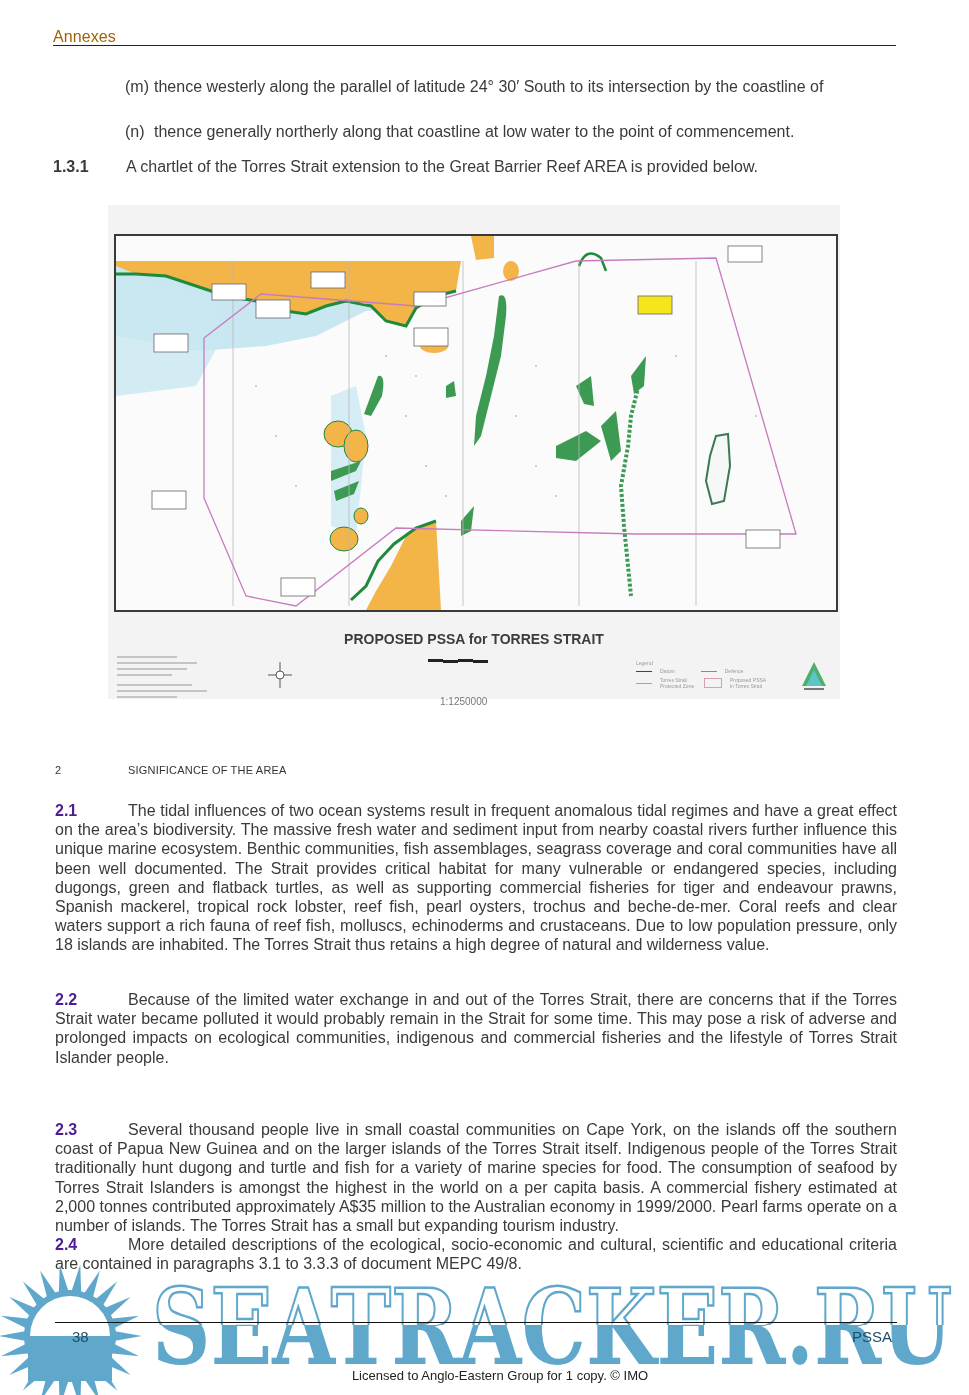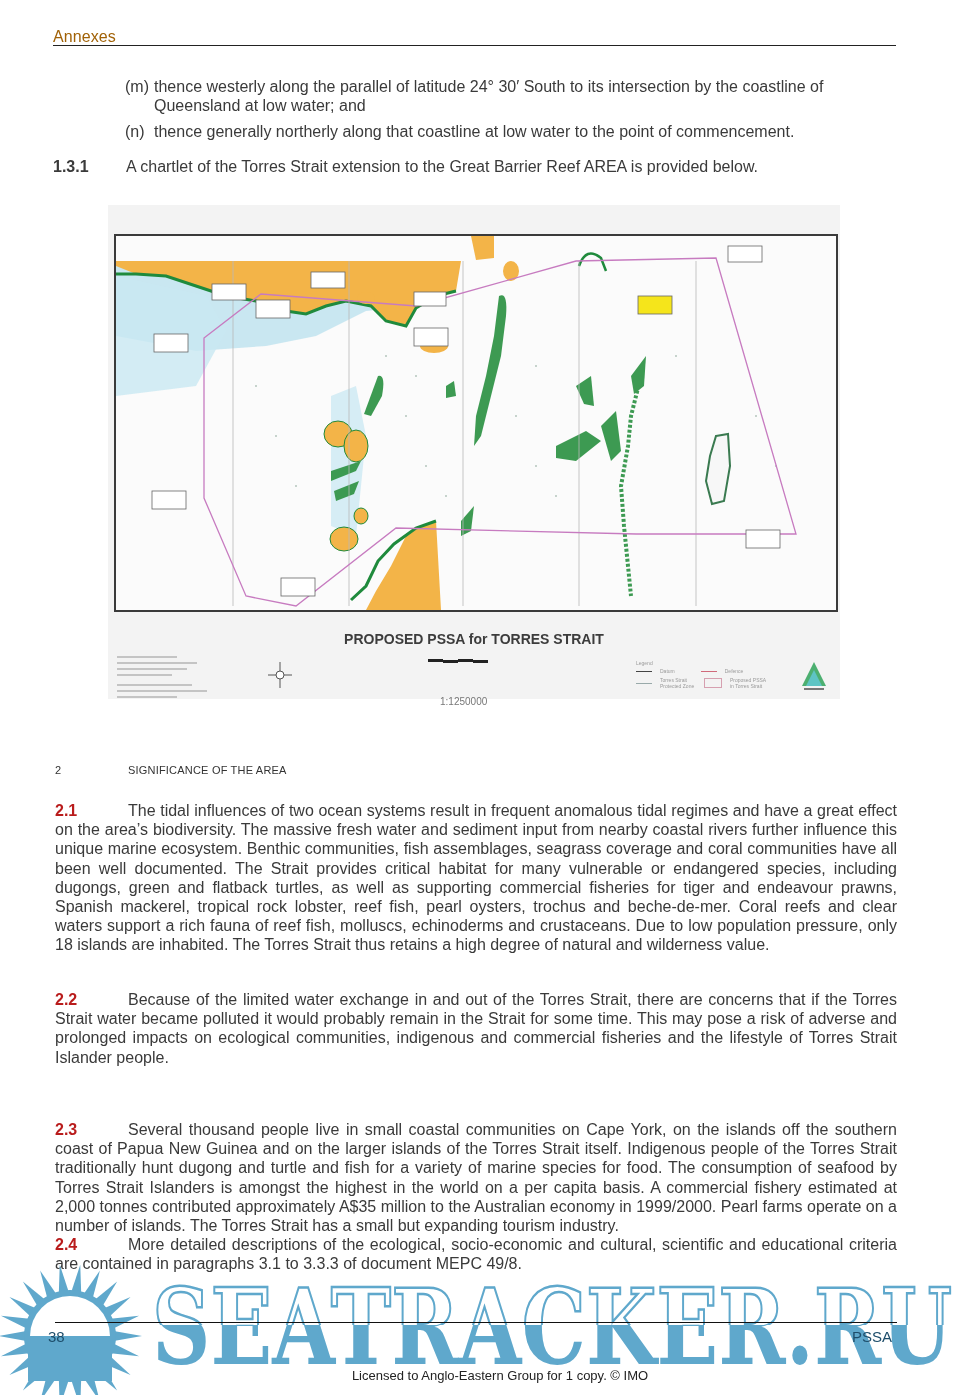--- a/index.html
+++ b/index.html
@@ -22,38 +22,37 @@
   .map-frame { left: 114px; top: 234px; width: 720px; height: 374px; border: 2px solid #3a3a3a; background: #fbfbfb; overflow: hidden; }
   .fig-title { left: 108px; width: 732px; top: 631px; text-align: center; font-size: 14px; font-weight: bold; color: #3c3c3c; }
   .fig-notes { left: 117px; top: 656px; width: 100px; }
   .fig-notes div { height: 2px; background: #c4c4c4; margin-bottom: 4px; }
   .scale-label { left: 440px; top: 696px; font-size: 10px; color: #777; }
   .legend-label { font-size: 5px; color: #9a9a9a; }
 
   .section-head { left: 55px; top: 764px; font-size: 11px; color: #333; letter-spacing: 0.2px; }
   .section-head .num { display: inline-block; width: 73px; }
   .para { left: 55px; width: 842px; text-align: justify; }
-  .para .num { font-weight: bold; color: #b91c1c; display: inline-block; width: 73px; }
+  .para .num { font-weight: bold; color: #4c1d95; display: inline-block; width: 73px; }
 
   .foot-rule { left: 55px; top: 1322px; width: 842px; height: 1px; background: #111; z-index: 3; }
-  .page-num { left: 48px; top: 1328px; font-size: 15px; color: #1d4d6a; z-index: 4; }
+  .page-num { left: 72px; top: 1328px; font-size: 15px; color: #1d4d6a; z-index: 4; }
   .foot-right { left: 852px; top: 1328px; font-size: 15px; color: #1d4d6a; z-index: 4; }
   .license { left: 0; width: 1000px; top: 1368px; text-align: center; font-size: 13px; color: #222; z-index: 4; }
 
   .wm { left: 0; top: 1252px; width: 969px; height: 143px; z-index: 2; pointer-events: none; }
 </style>
 </head>
 <body>
 
 <div class="abs running-head">Annexes</div>
 <div class="abs head-rule"></div>
 
 <div class="abs body-text list-item" style="top:77px;">
   <div><span class="marker">(m)</span><span>thence westerly along the parallel of latitude 24° 30′ South to its intersection by the coastline of</span></div>
-  <div class="cont">Queensland at low water; and</div>
 </div>
 <div class="abs body-text list-item" style="top:122px;">
   <span class="marker">(n)</span><span>thence generally northerly along that coastline at low water to the point of commencement.</span>
 </div>
 
 <div class="abs body-text p131">
   <span class="num">1.3.1</span><span>A chartlet of the Torres Strait extension to the Great Barrier Reef AREA is provided below.</span>
 </div>
 
 <div class="abs figure"></div>

